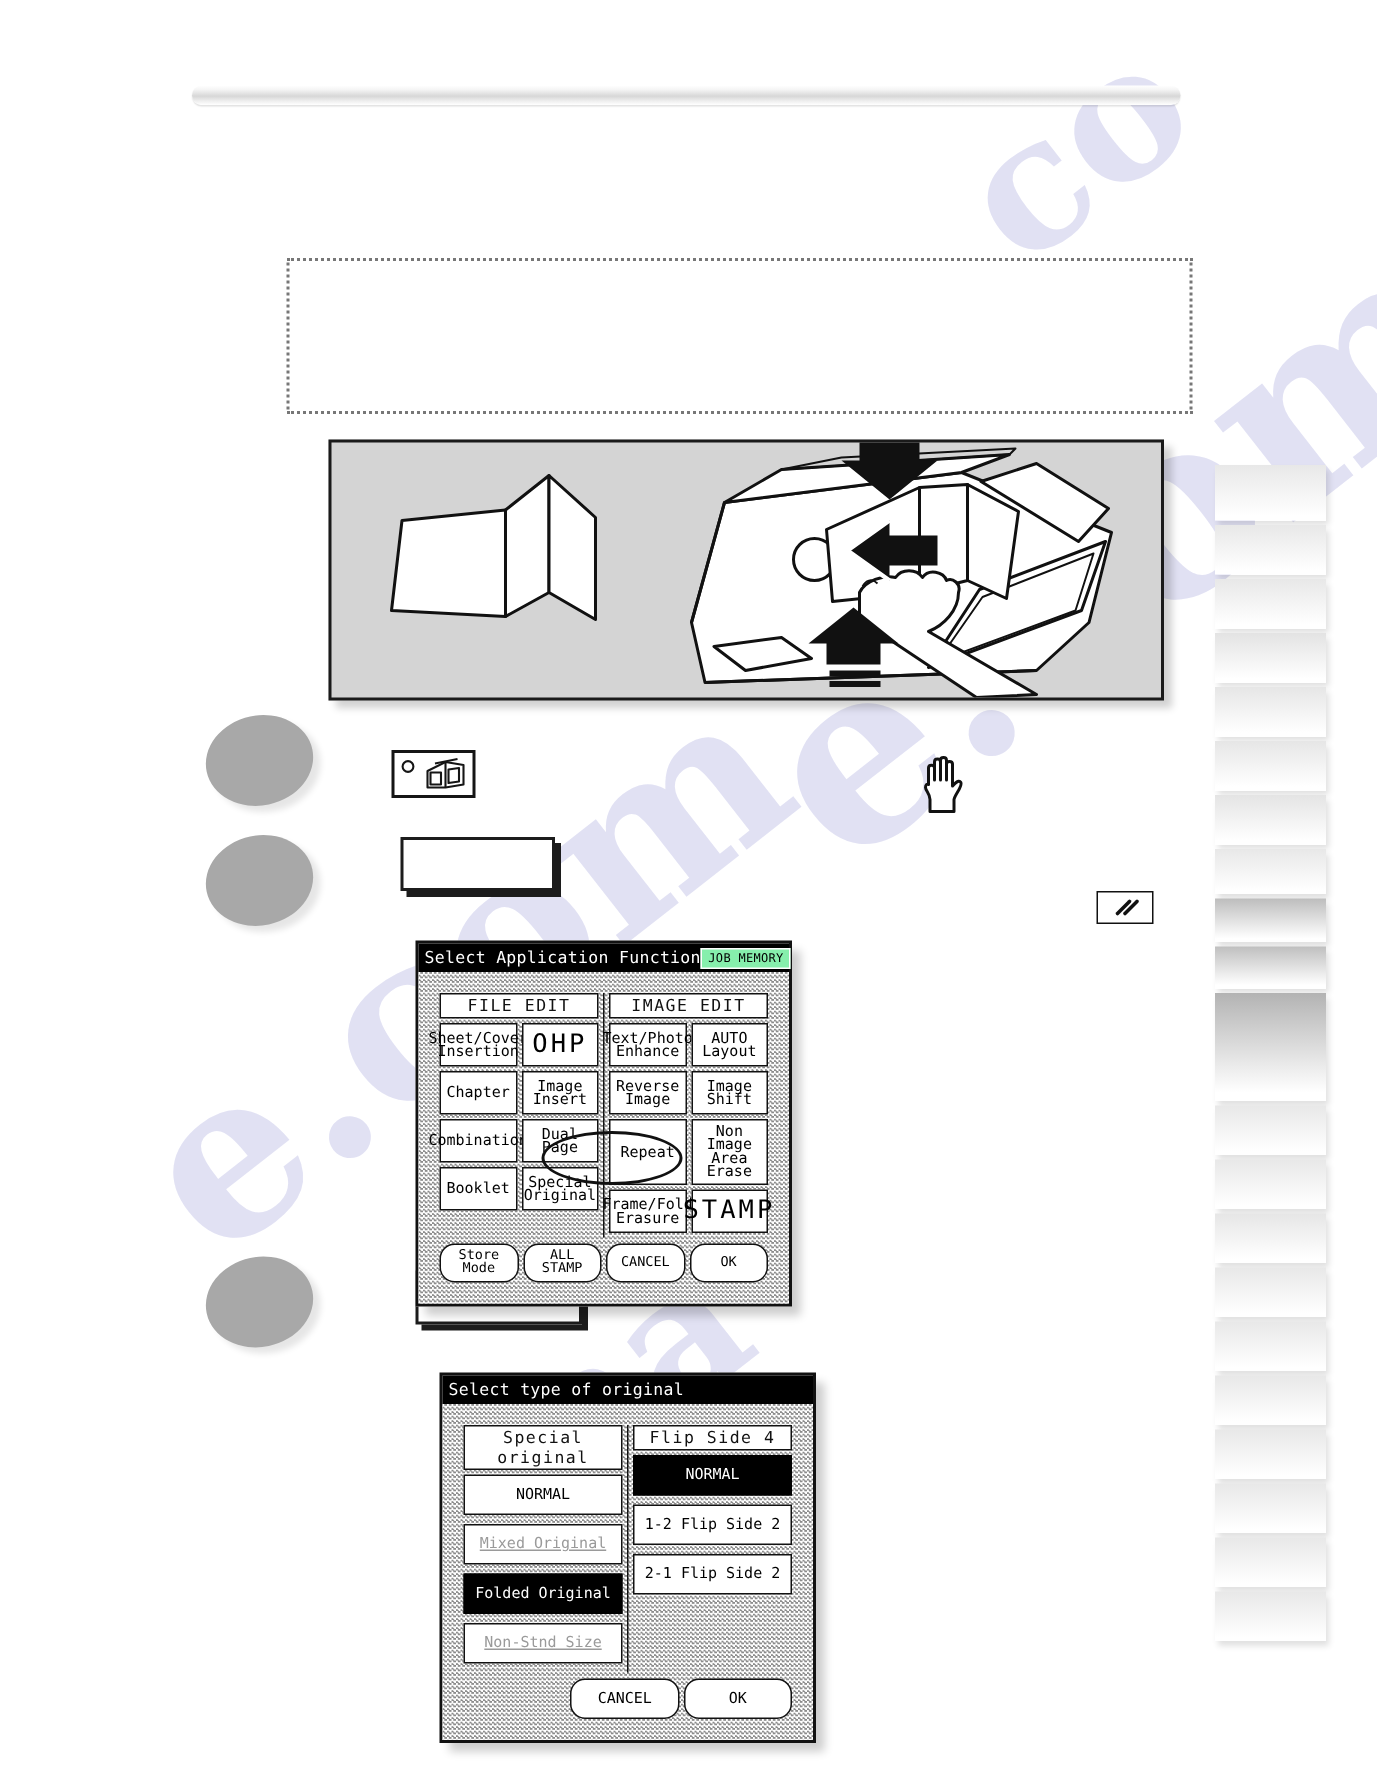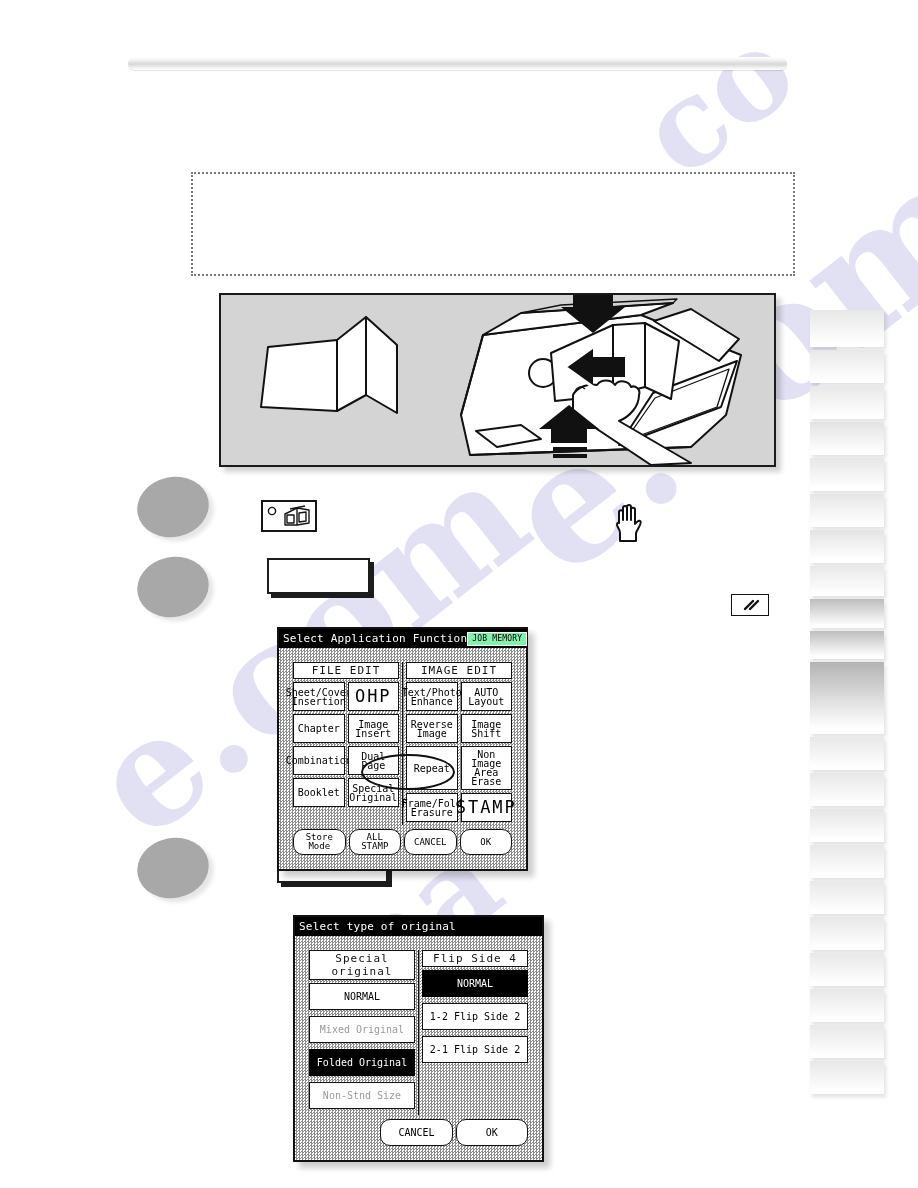--- a/index.html
+++ b/index.html
@@ -135,21 +135,21 @@
   .row2{display:flex;gap:3px;margin-bottom:3px;}
   .btn{
     flex:1;min-width:0;background:#fff;border:1.5px solid #111;
     text-align:center;font-size:10px;line-height:9px;
     padding:3px 1px;min-height:21px;
     display:flex;flex-direction:column;align-items:center;justify-content:center;
     white-space:pre-line;color:#000;
   }
   .btn.big{font-size:17px;letter-spacing:2px;}
   .btn.sel{background:#000;color:#fff;border-color:#000;}
-  .btn.dim{color:#9a9a9a;}
+  .btn.dim{color:#9a9a9a;text-decoration:underline;}
   .lcd-foot{
     display:flex;gap:3px;margin-top:4px;
   }
   .lcd-foot .btn{min-height:17px;font-size:9px;border-radius:10px;}
   .spacer{flex:1;}
 
   
   #panel-application{left:277px;top:627px;width:247px;}
   
   #panel-original{left:293px;top:915px;width:247px;}

